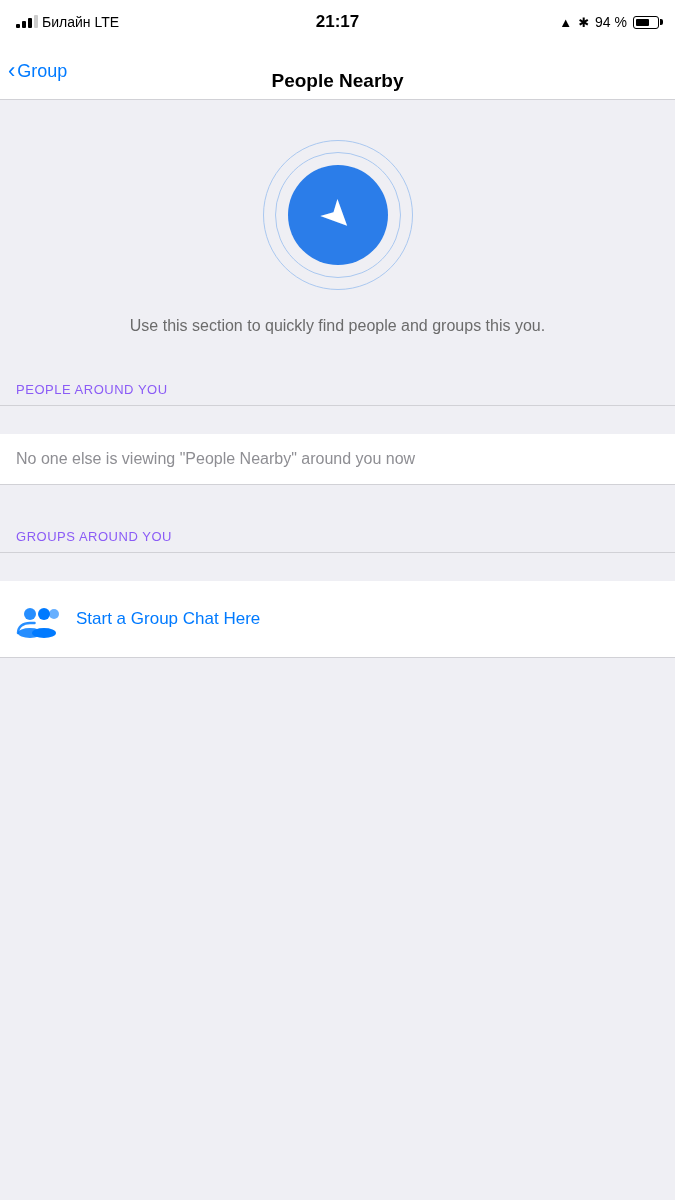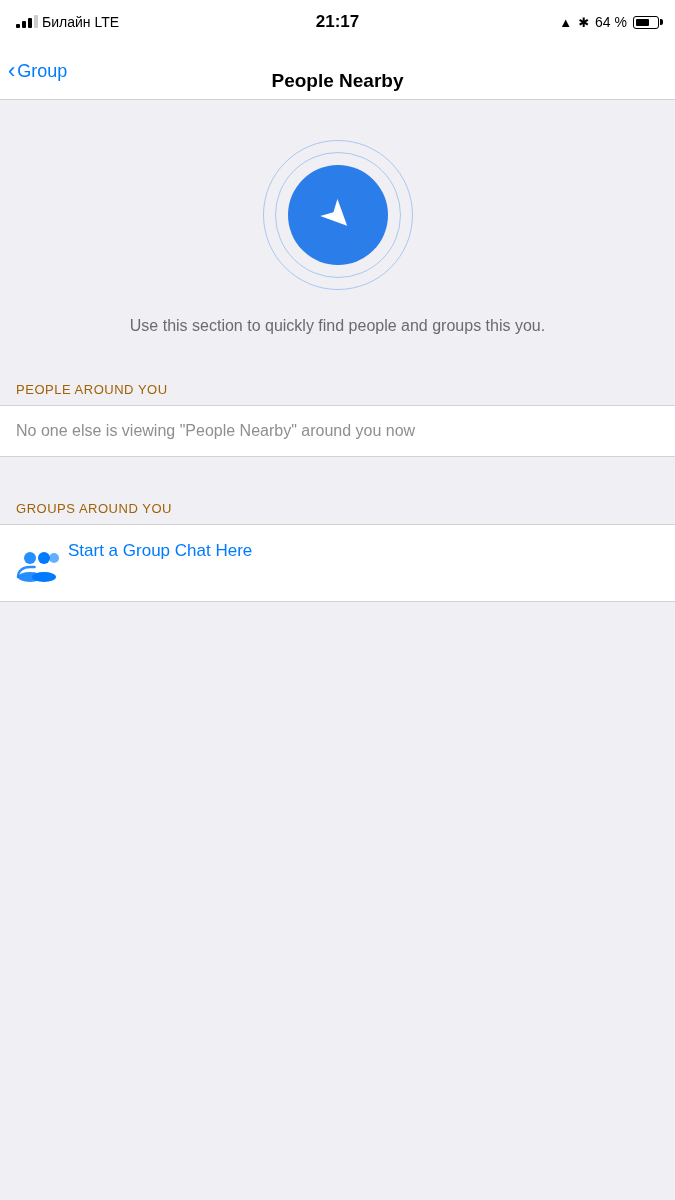--- a/index.html
+++ b/index.html
@@ -177,41 +177,43 @@
       line-height: 1.5;
       max-width: 420px;
     }
 
     
     .section-header {
       background: #efeff4;
       padding: 14px 16px 8px;
       font-size: 13px;
       font-weight: 500;
-      color: #a16207;
+      color: #8b5cf6;
       letter-spacing: 0.04em;
       text-transform: uppercase;
     }
 
     
     .list-container {
       background: #fff;
     }
     .list-item {
       padding: 16px 16px;
       font-size: 16px;
       color: #8e8e93;
       border-bottom: 1px solid #e5e5ea;
+      margin-top: 28px;
     }
     .list-item:last-child {
       border-bottom: none;
     }
     .list-item-action {
       display: flex;
-      gap: 8px;
+      align-items: center;
+      gap: 16px;
       cursor: pointer;
     }
     .list-item-action-text {
       color: #007aff;
       font-size: 17px;
     }
 
     
     .group-icon {
       width: 44px;
@@ -247,21 +249,21 @@
       <div class="signal-bar" style="height:10px"></div>
       <div class="signal-bar" style="height:13px; background:#ccc"></div>
     </div>
     <span>Билайн</span>
     <span>LTE</span>
   </div>
   <div class="status-center">21:17</div>
   <div class="status-right">
     <span style="font-size:13px;">▲</span>
     <span style="font-size:13px;">✱</span>
-    <span>64 %</span>
+    <span>94 %</span>
     <div class="battery">
       <div class="battery-body">
         <div class="battery-fill"></div>
       </div>
     </div>
   </div>
 </div>
 
 <div class="nav-bar">
   <div class="nav-back">

